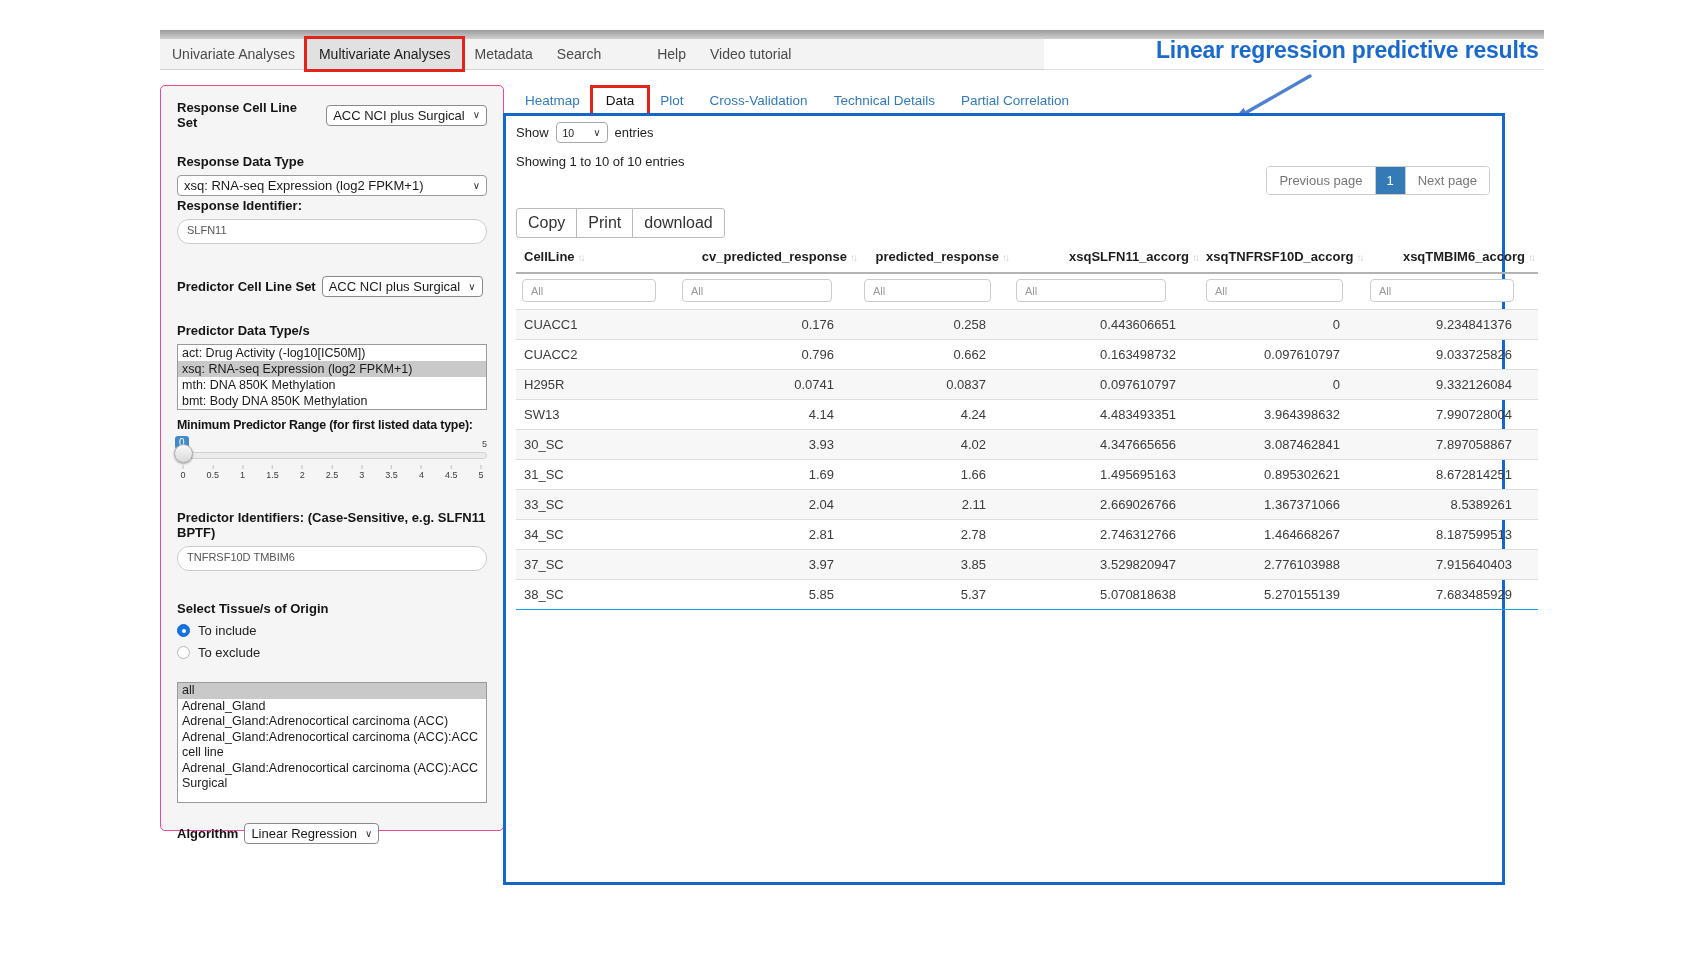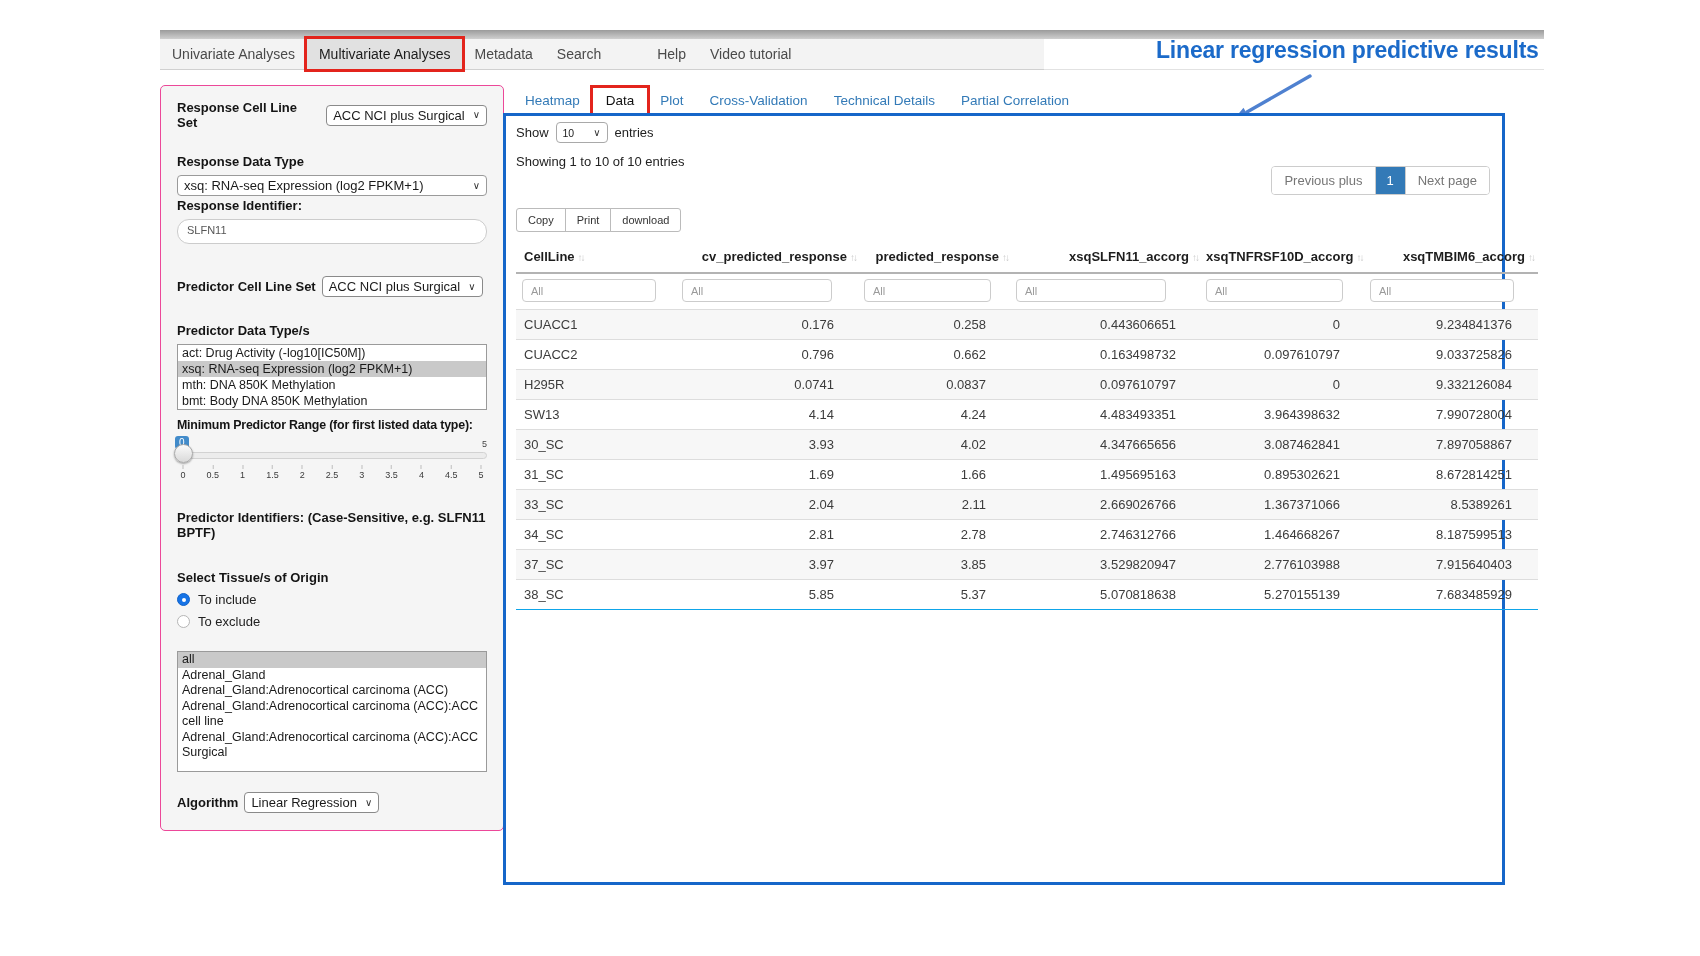--- a/index.html
+++ b/index.html
@@ -82,21 +82,21 @@
   #entries-select { width:52px; height:21px; font-size:10.5px; border-color:#a9a9a9; }
   #showing-text { position:absolute; left:10px; top:38px; font-size:13px; color:#222; }
 
   #pagination { position:absolute; right:12px; top:50px; display:flex; border:1px solid #ccc;
                 border-radius:4px; overflow:hidden; font-size:13px; }
   #pagination .pg { padding:6px 12px; background:#fff; color:#767676; }
   #pagination .pg.current { background:#337ab7; color:#fff; padding:6px 11px; }
   #pagination .pg + .pg { border-left:1px solid #ccc; }
 
   #export-buttons { position:absolute; left:10px; top:92px; display:flex; }
-  .exp-btn { padding:5px 11px; font-size:11px; color:#333; background:#fff;
+  .exp-btn { padding:5px 11px; font-size:16px; color:#333; background:#fff;
              border:1px solid #bbb; margin-left:-1px; }
   .exp-btn:first-child { border-radius:3px 0 0 3px; margin-left:0; }
   .exp-btn:last-child { border-radius:0 3px 3px 0; }
 
   
   #dtable { position:absolute; left:10px; top:126px; width:1022px; border-collapse:collapse;
             font-size:13px; color:#3c3c3c; table-layout:fixed; }
   #dtable th { font-weight:bold; color:#1d1d1d; padding:7px 4px 8px 4px;
                border-bottom:2px solid #b3b3b3; white-space:nowrap; }
   #dtable th.txt { text-align:left; padding-left:8px; }
@@ -227,20 +227,23 @@
             <div>4.5</div>
           </span>
           <span class="tick" style="left: 100%;">
             <div class="tl"></div>
             <div>5</div>
           </span>
         </div>
     </div>
 
     <div class="lbl mt12">Predictor Identifiers: (Case-Sensitive, e.g. SLFN11 BPTF)</div>
+    <div class="textinput mt6">
+      <span>TNFRSF10D TMBIM6</span>
+    </div>
 
     <div class="lbl mt30">Select Tissue/s of Origin</div>
     <div class="radio-row">
       <span class="radio on"></span>
       <span>To include</span>
     </div>
     <div class="radio-row">
       <span class="radio"></span>
       <span>To exclude</span>
     </div>
@@ -277,21 +280,21 @@
       <span class="selectbox" id="entries-select">
         <span>10</span>
         <span class="chev">∨</span>
       </span>
       <span>entries</span>
     </div>
 
     <div id="showing-text">Showing 1 to 10 of 10 entries</div>
 
     <div id="pagination">
-      <span class="pg">Previous plus</span>
+      <span class="pg">Previous page</span>
       <span class="pg current">1</span>
       <span class="pg">Next page</span>
     </div>
 
     <div id="export-buttons">
       <button class="exp-btn">Copy</button>
       <button class="exp-btn">Print</button>
       <button class="exp-btn">download</button>
     </div>
 

